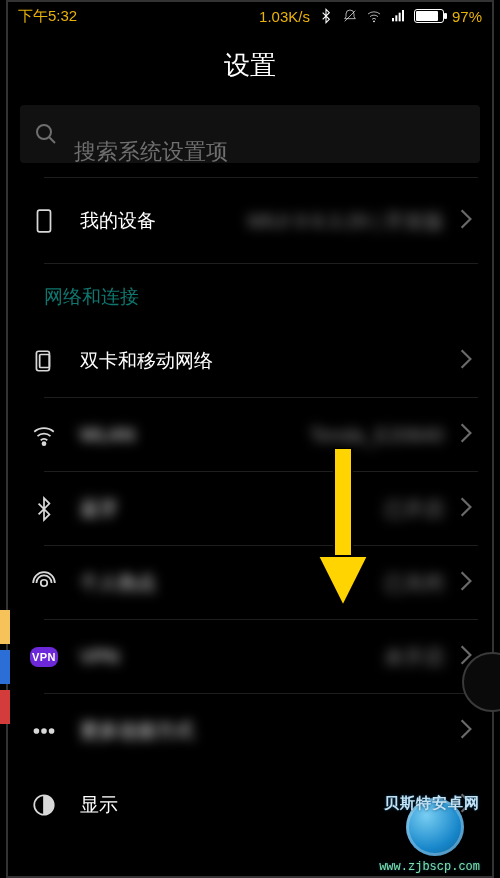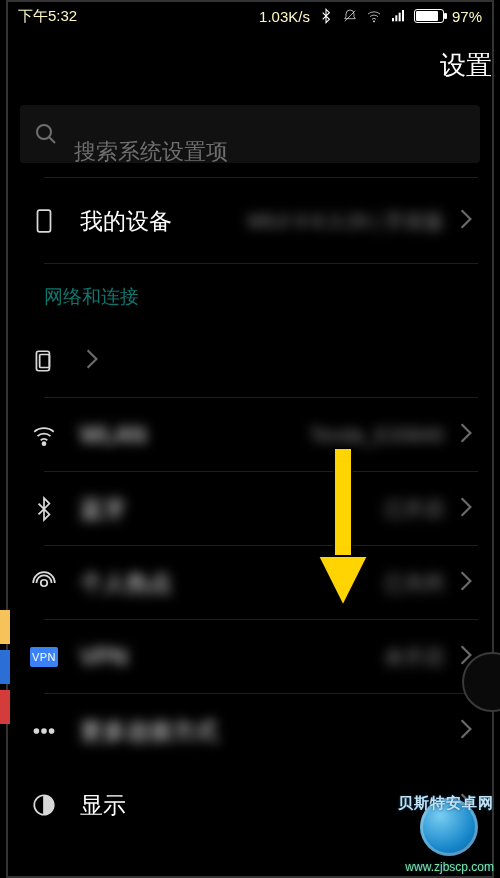--- a/index.html
+++ b/index.html
@@ -18,41 +18,41 @@
     background: #000;
   }
   
   .status {
     height: 28px;
     display: flex;
     align-items: center;
     justify-content: space-between;
     padding: 0 10px;
     font-size: 15px;
-    color: #fef9c3;
+    color: #eab308;
   }
   .status .right { display: flex; align-items: center; gap: 8px; }
   .status svg { width: 16px; height: 16px; fill: #fff; }
   .batt {
     width: 30px; height: 14px;
     border: 1.5px solid #fff; border-radius: 3px;
     position: relative;
     display: inline-block;
   }
   .batt::after {
     content: ""; position: absolute; right: -4px; top: 3px;
     width: 2.5px; height: 6px; background: #fff; border-radius: 1px;
   }
   .batt i {
     position: absolute; left: 1px; top: 1px; bottom: 1px;
     width: 78%; background: #fff; border-radius: 1px;
   }
   
   .title {
-    text-align: right;
+    text-align: center;
     font-size: 26px;
     padding: 18px 0 22px;
     color: #fff;
   }
   
   .search {
     margin: 0 12px 14px;
     height: 58px;
     background: #111;
     border-radius: 4px;
@@ -83,21 +83,21 @@
     padding: 0 14px 0 0;
     position: relative;
   }
   .row .ic {
     width: 72px;
     display: flex;
     align-items: center;
     justify-content: center;
   }
   .row .lbl {
-    font-size: 23px;
+    font-size: 19px;
     color: #fff;
     flex: 1;
   }
   .row .val {
     font-size: 20px;
     color: #8a8a8a;
     margin-right: 10px;
     max-width: 200px;
     text-align: right;
   }
@@ -112,43 +112,44 @@
   .row.noline::after { display: none; }
   .section-label {
     font-size: 19px;
     color: #0f766e;
     padding: 20px 0 14px 36px;
   }
   
   .ic svg { width: 26px; height: 26px; fill: none; stroke: #d8d8d8; stroke-width: 1.6; }
   .vpn-badge {
     width: 28px; height: 20px;
-    background: #3b82f6;
+    background: #6d28d9;
     color: #fff;
     font-size: 11px;
-    font-weight: 400;
+    font-weight: 700;
     display: flex; align-items: center; justify-content: center;
-    border-radius: 2px;
+    border-radius: 8px;
     letter-spacing: 0.5px;
   }
   .chev svg { width: 14px; height: 22px; stroke: #6a6a6a; fill: none; stroke-width: 2; }
   
   .arrow {
     position: absolute;
     left: 316px; top: 448px;
     width: 54px; height: 160px;
     pointer-events: none;
   }
   
   .wm {
     position: absolute;
-    right: 0; bottom: 4px;
+    right: 14px; bottom: 4px;
     width: 130px; height: 80px;
     pointer-events: none;
     opacity: 0.95;
+    font-family: Liberation Mono, monospace;
   }
   .wm .circ {
     position: absolute; right: 22px; bottom: 18px;
     width: 58px; height: 58px; border-radius: 50%;
     background: radial-gradient(circle at 35% 30%, #7fd9ff, #1a8fd6 60%, #0d5f96);
     box-shadow: 0 0 0 3px rgba(255,255,255,.3) inset;
   }
   .wm .txt1 {
     position: absolute; right: 6px; top: 0;
     font-size: 15px; color: #cfeeff; font-weight: 700;
@@ -238,20 +239,21 @@
 
     <div class="section-label">网络和连接</div>
 
     <div class="row">
       <span class="ic">
           <svg viewBox="0 0 24 24">
             <rect x="5" y="3" width="12" height="18" rx="2"></rect>
             <rect x="8" y="6" width="9" height="12" rx="1"></rect>
           </svg>
         </span>
+      <span class="lbl">双卡和移动网络</span>
       <span class="chev"><svg viewBox="0 0 12 20">
             <polyline points="2,2 10,10 2,18"></polyline>
           </svg></span>
     </div>
 
     <div class="row">
       <span class="ic">
           <svg viewBox="0 0 24 24">
             <path d="M3 9a14 14 0 0 1 18 0M6 13a9 9 0 0 1 12 0M9 17a4 4 0 0 1 6 0"></path>
             <circle cx="12" cy="20" r="1.4" fill="#d8d8d8"></circle>

